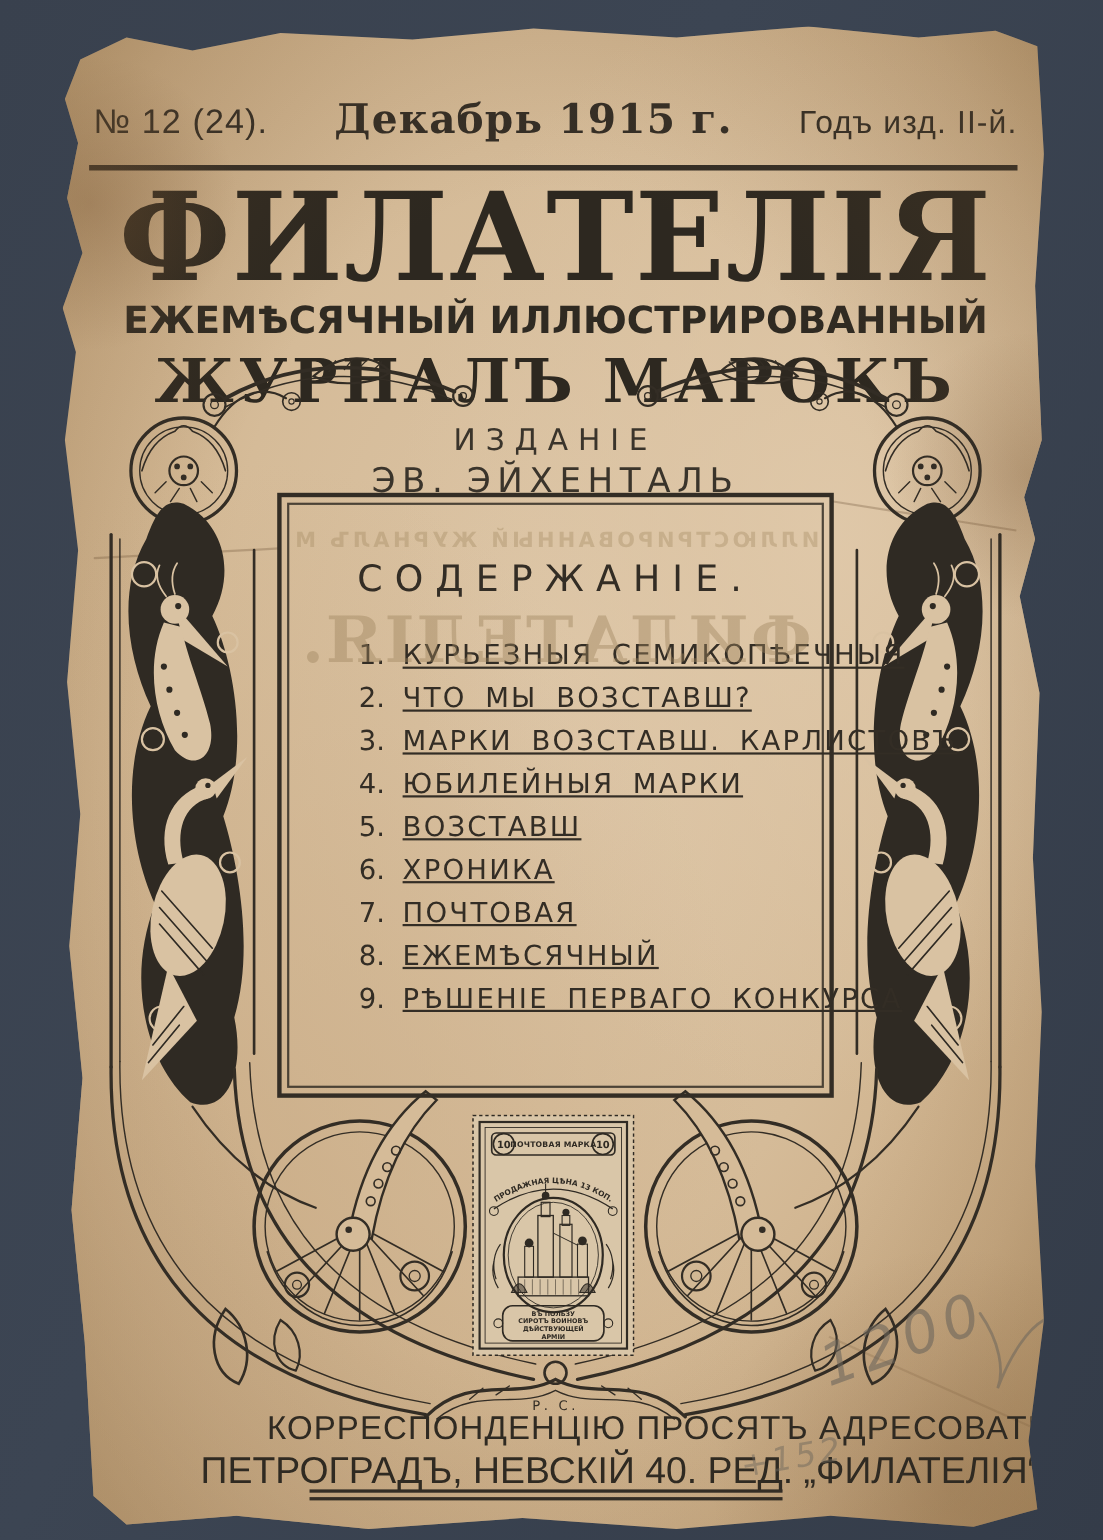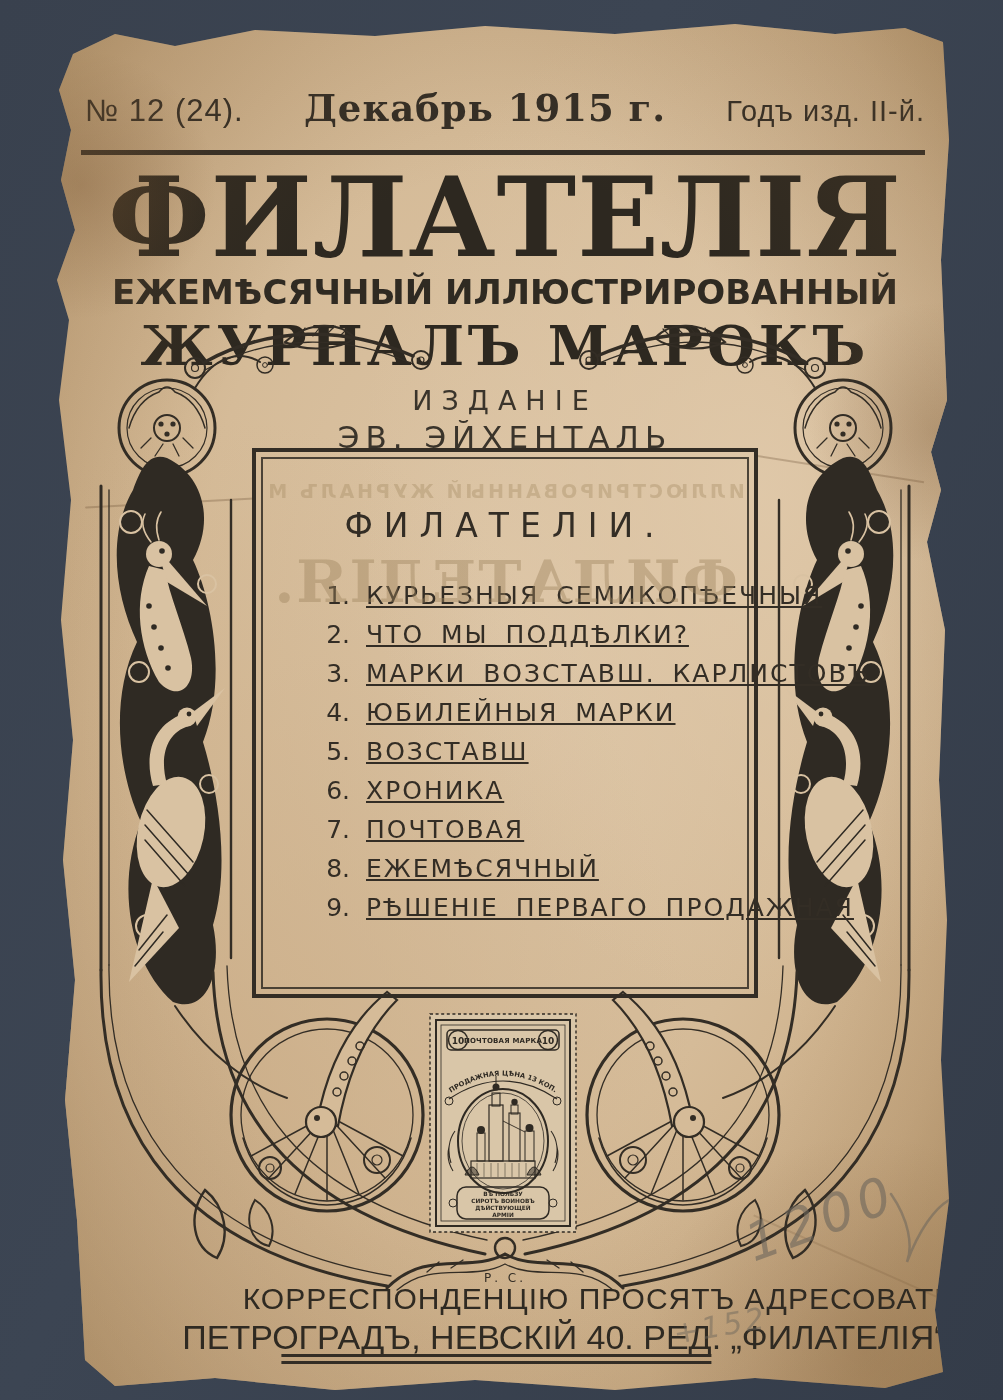--- a/index.html
+++ b/index.html
@@ -212,32 +212,32 @@
       <circle cx="450" cy="1228" r="10" stroke-width="2.4"></circle>
       <path d="M372,1252 L384,1242 M396,1248 L408,1240 M492,1240 L504,1248 M516,1242 L528,1252" stroke-width="1.3"></path>
     </g>
     <text x="450" y="1262" text-anchor="middle" font-size="12" letter-spacing="3" fill="#332d25" stroke="none">Р. С.</text>
   </svg>
 
   <div class="content-box">
     <div class="inner-line"></div>
     <div class="ghost ghost-line">ИЛЛЮСТРИРОВАННЫЙ ЖУРНАЛЪ М</div>
     <div class="ghost ghost-title">ФИЛАТЕЛІЯ.</div>
-    <h2 class="toc-heading">ФИЛАТЕЛІИ.</h2>
+    <h2 class="toc-heading">СОДЕРЖАНІЕ.</h2>
     <ol class="toc-list">
       <li>
         <span class="num">1.</span>
         <span class="txt">
             <span class="l1">КУРЬЕЗНЫЯ СЕМИКОПѢЕЧНЫЯ</span>
           </span>
       </li>
       <li>
         <span class="num">2.</span>
         <span class="txt">
-            <span class="l1">ЧТО МЫ ПОДДѢЛКИ?</span>
+            <span class="l1">ЧТО МЫ ВОЗСТАВШ?</span>
           </span>
       </li>
       <li>
         <span class="num">3.</span>
         <span class="txt">
             <span class="l1">МАРКИ ВОЗСТАВШ. КАРЛИСТОВЪ</span>
           </span>
       </li>
       <li>
         <span class="num">4.</span>
@@ -265,21 +265,21 @@
       </li>
       <li>
         <span class="num">8.</span>
         <span class="txt">
             <span class="l1">ЕЖЕМѢСЯЧНЫЙ</span>
           </span>
       </li>
       <li>
         <span class="num">9.</span>
         <span class="txt">
-            <span class="l1">РѢШЕНІЕ ПЕРВАГО ПРОДАЖНАЯ</span>
+            <span class="l1">РѢШЕНІЕ ПЕРВАГО КОНКУРСА</span>
           </span>
       </li>
     </ol>
   </div>
 
   <svg class="stamp-svg" viewBox="0 0 148 220" fill="none">
     <rect x="1" y="1" width="146" height="218" fill="#d9c6a8" stroke="#2f2a23" stroke-width="1.4" stroke-dasharray="3 2.6"></rect>
     <rect x="7" y="7" width="134" height="206" stroke="#2f2a23" stroke-width="2"></rect>
     <rect x="12" y="12" width="124" height="196" stroke="#2f2a23" stroke-width="0.8"></rect>
 

